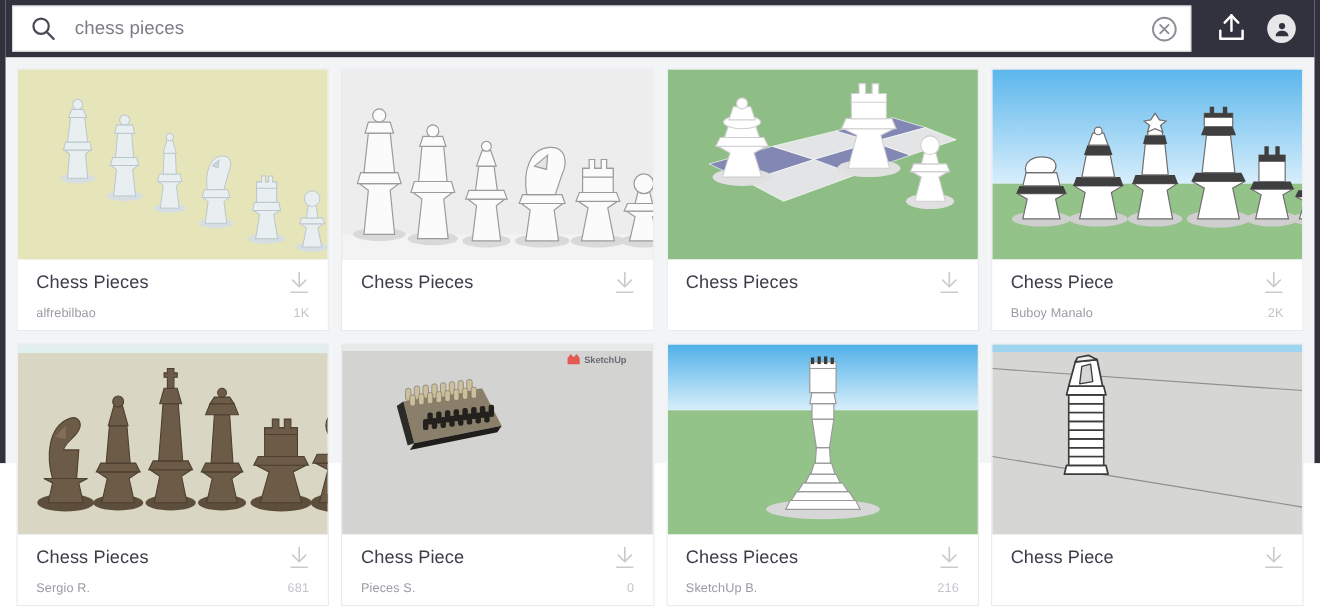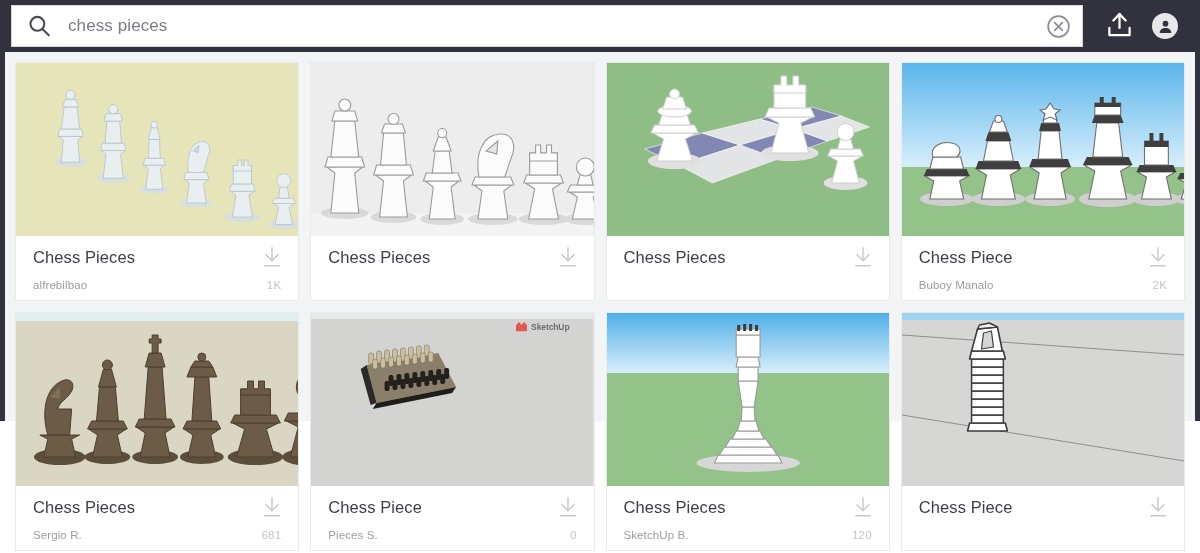--- a/index.html
+++ b/index.html
@@ -625,21 +625,21 @@
         <div class="card-title">Chess Pieces</div>
         <span class="dl-icon">
           <svg viewBox="0 0 24 26" fill="none" stroke="currentColor" stroke-width="1.6" stroke-linecap="round" stroke-linejoin="round">
             <line x1="12" y1="2" x2="12" y2="15"></line>
             <polyline points="5.5,9.5 12,16 18.5,9.5"></polyline>
             <line x1="4" y1="21.5" x2="20" y2="21.5"></line>
           </svg>
         </span>
         <div class="card-meta">
           <span class="card-author">SketchUp B.</span>
-          <span class="card-count">120</span>
+          <span class="card-count">216</span>
         </div>
       </div>
     </div>
 
     <div class="card">
       <div class="thumb">
         <svg viewBox="0 0 284 173" preserveAspectRatio="none">
           <rect width="284" height="173" fill="#d6d6d4"></rect>
           <rect width="284" height="7" fill="#9ed4ef"></rect>
           <g stroke="#8e8e8e" stroke-width="1" fill="none">

